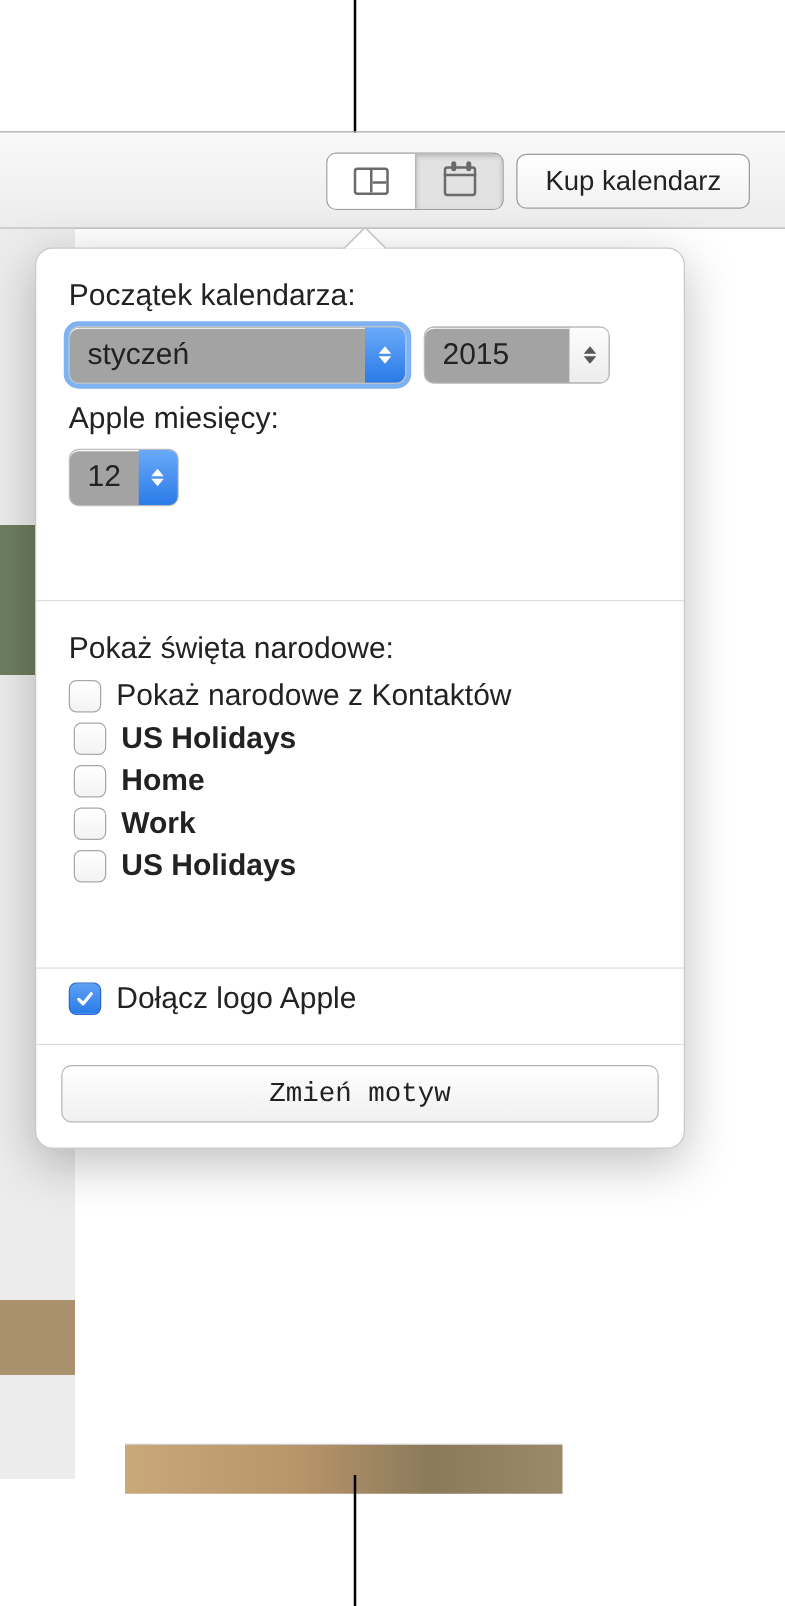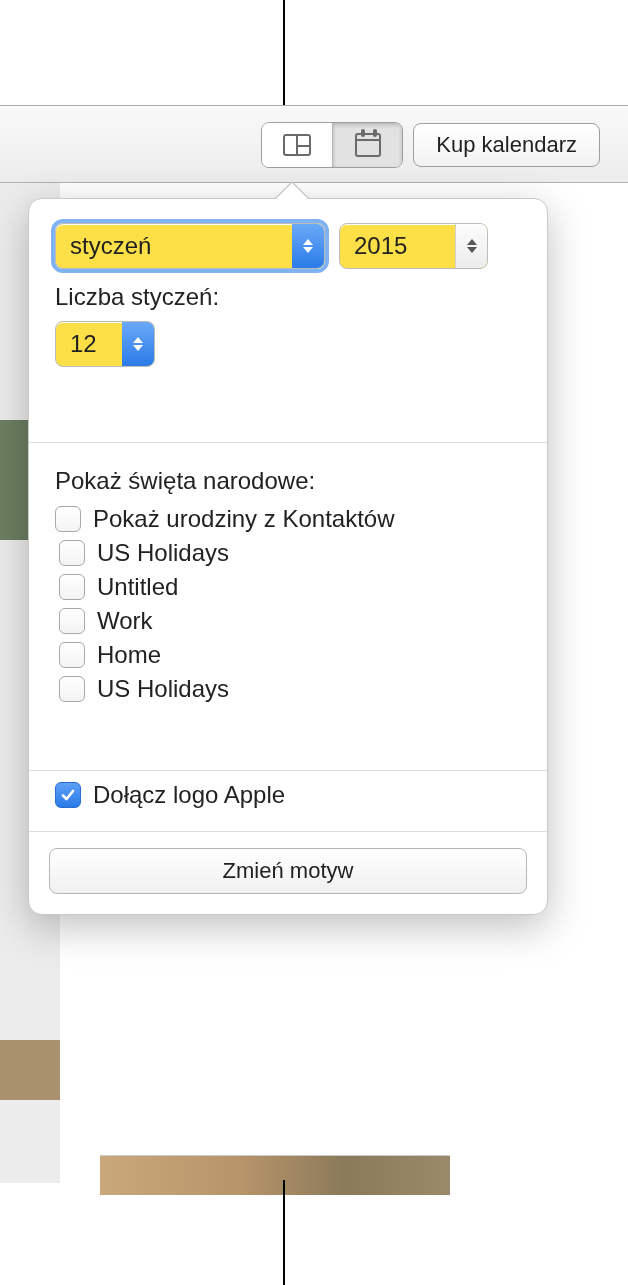--- a/index.html
+++ b/index.html
@@ -45,21 +45,21 @@
     border-left:16px solid transparent; border-right:16px solid transparent;
     border-bottom:16px solid #fff;
   }
   .section { padding: 24px 26px 18px; }
   .section + .section { border-top: 1px solid #dedede; margin-top: 43px; }
   .lbl { font-size: 24px; color:#222; margin-bottom: 10px; }
   .row { display:flex; gap:14px; align-items:center; margin-bottom: 14px; }
 
   .select {
     height: 46px; border-radius: 8px; border:1px solid #bcbcbc;
-    background:#fde047; display:flex; align-items:center; position:relative;
+    background:#a3a3a3; display:flex; align-items:center; position:relative;
     box-shadow: inset 0 1px 0 #fff;
   }
   .select.focus { outline: 4px solid #7fb2f0; outline-offset: 0; }
   .select .val { padding: 0 14px; font-size: 24px; color:#222; flex:1; }
   .select .blue-arrows, .select .grey-arrows {
     width: 32px; height: 100%; display:flex; flex-direction:column;
     align-items:center; justify-content:center; gap:2px; border-top-right-radius:7px; border-bottom-right-radius:7px;
   }
   .select .blue-arrows { background: linear-gradient(#6aa9f8,#2a7be8); }
   .select .grey-arrows { background: linear-gradient(#fdfdfd,#ececec); border-left:1px solid #d0d0d0; }
@@ -72,26 +72,26 @@
   .check-row { display:flex; align-items:center; gap:12px; margin: 6px 0; }
   .checkbox {
     width: 26px; height: 26px; border:1px solid #a8a8a8; border-radius:6px;
     background: linear-gradient(#fff,#f3f3f3); display:flex; align-items:center; justify-content:center;
     flex-shrink:0;
   }
   .checkbox.checked { background: linear-gradient(#5ea0f6,#2a7be8); border-color:#2a6bd0; }
   .checkbox.checked svg { display:block; }
   .checkbox svg { display:none; }
   .check-lbl { font-size: 24px; color:#222; }
-  .list-indent { padding-left: 4px; }
+  .list-indent { padding-left: 4px; font-weight: bold; }
 
   .full-btn {
     margin: 0 20px 20px; height: 46px; border:1px solid #b5b5b5; border-radius:8px;
     background: linear-gradient(#ffffff,#f0f0f0); font-size: 22px; color:#222;
-    display:flex; align-items:center; justify-content:center;
+    display:flex; align-items:center; justify-content:center;font-family:Liberation Mono, monospace;
   }
 
   .photo-strip {
      position:absolute; left:100px; top:1155px; width:350px; height:40px;
      background: linear-gradient(90deg,#c9a87a,#b8946a 40%,#8a7a5a 70%,#9a8a6a);
      border-top:1px solid #ccc;
   }
 
   .layout-icon { width:28px; height:22px; border:2px solid #6a6a6a; border-radius:3px; position:relative; }
   .layout-icon::after { content:""; position:absolute; left:11px; top:0; bottom:0; width:2px; background:#6a6a6a; }
@@ -123,83 +123,78 @@
   </div>
 
   <div class="bg-strip"></div>
   <div class="bg-thumb" style="top:420px; height:120px; background:#6d7e60;"></div>
   <div class="bg-thumb" style="top:1040px; height:60px; background:#a8916c;"></div>
   <div class="photo-strip"></div>
 
   <div class="popover">
 
     <div class="section">
+      <div class="lbl">Początek kalendarza:</div>
       <div class="row">
         <div class="select focus" style="width:270px">
           <span class="val">styczeń</span>
           <span class="blue-arrows">
               <span class="arr-up"></span>
               <span class="arr-down"></span>
             </span>
         </div>
         <div class="select" style="width:149px">
           <span class="val">2015</span>
           <span class="grey-arrows">
               <span class="arr-up"></span>
               <span class="arr-down"></span>
             </span>
         </div>
       </div>
-      <div class="lbl">Liczba styczeń:</div>
+      <div class="lbl">Apple miesięcy:</div>
       <div class="row">
-        <div class="select" style="width:100px">
+        <div class="select" style="width:88px">
           <span class="val">12</span>
           <span class="blue-arrows">
               <span class="arr-up"></span>
               <span class="arr-down"></span>
             </span>
         </div>
       </div>
     </div>
 
     <div class="section">
       <div class="lbl">Pokaż święta narodowe:</div>
 
       <div class="check-row">
         <span class="checkbox">
           
         </span>
-        <span class="check-lbl">Pokaż urodziny z Kontaktów</span>
+        <span class="check-lbl">Pokaż narodowe z Kontaktów</span>
       </div>
 
 
       <div class="list-indent">
         <div class="check-row">
           <span class="checkbox">
             
           </span>
           <span class="check-lbl">US Holidays</span>
         </div>
         <div class="check-row">
           <span class="checkbox">
             
           </span>
-          <span class="check-lbl">Untitled</span>
+          <span class="check-lbl">Home</span>
         </div>
         <div class="check-row">
           <span class="checkbox">
             
           </span>
           <span class="check-lbl">Work</span>
-        </div>
-        <div class="check-row">
-          <span class="checkbox">
-            
-          </span>
-          <span class="check-lbl">Home</span>
         </div>
         <div class="check-row">
           <span class="checkbox">
             
           </span>
           <span class="check-lbl">US Holidays</span>
         </div>
       </div>
     </div>
 

